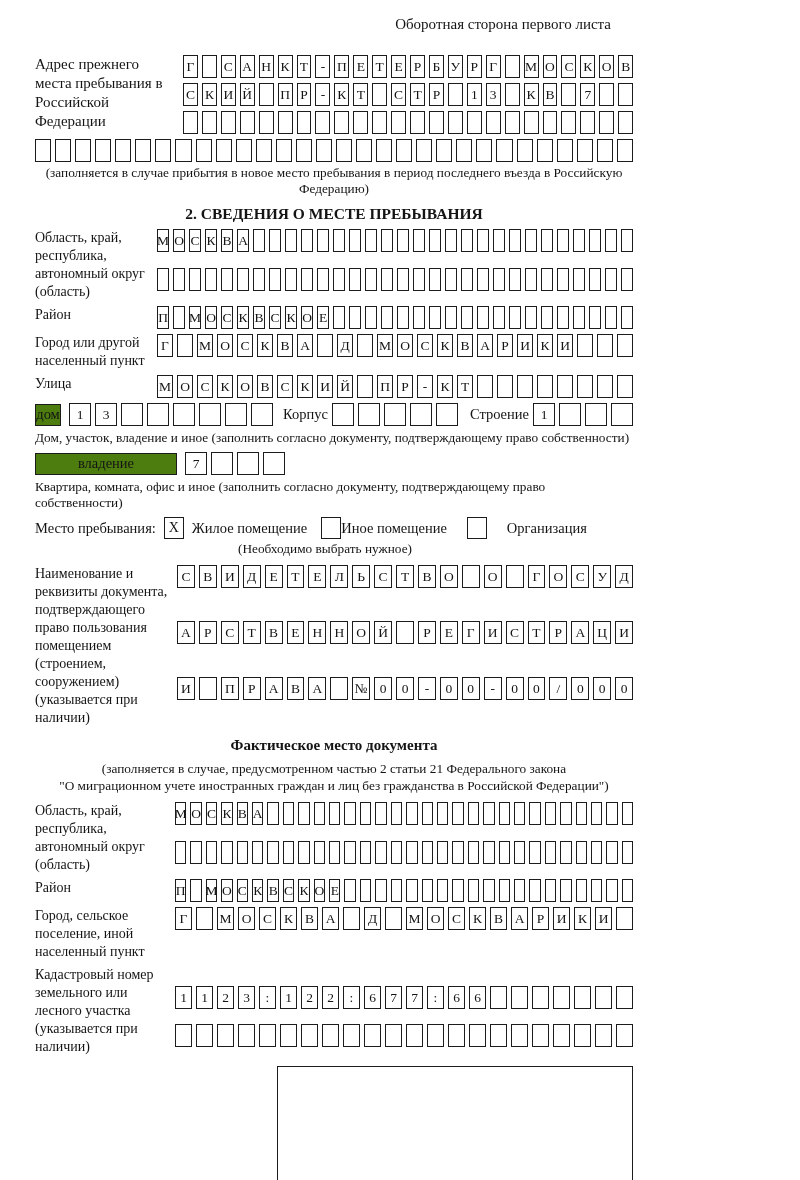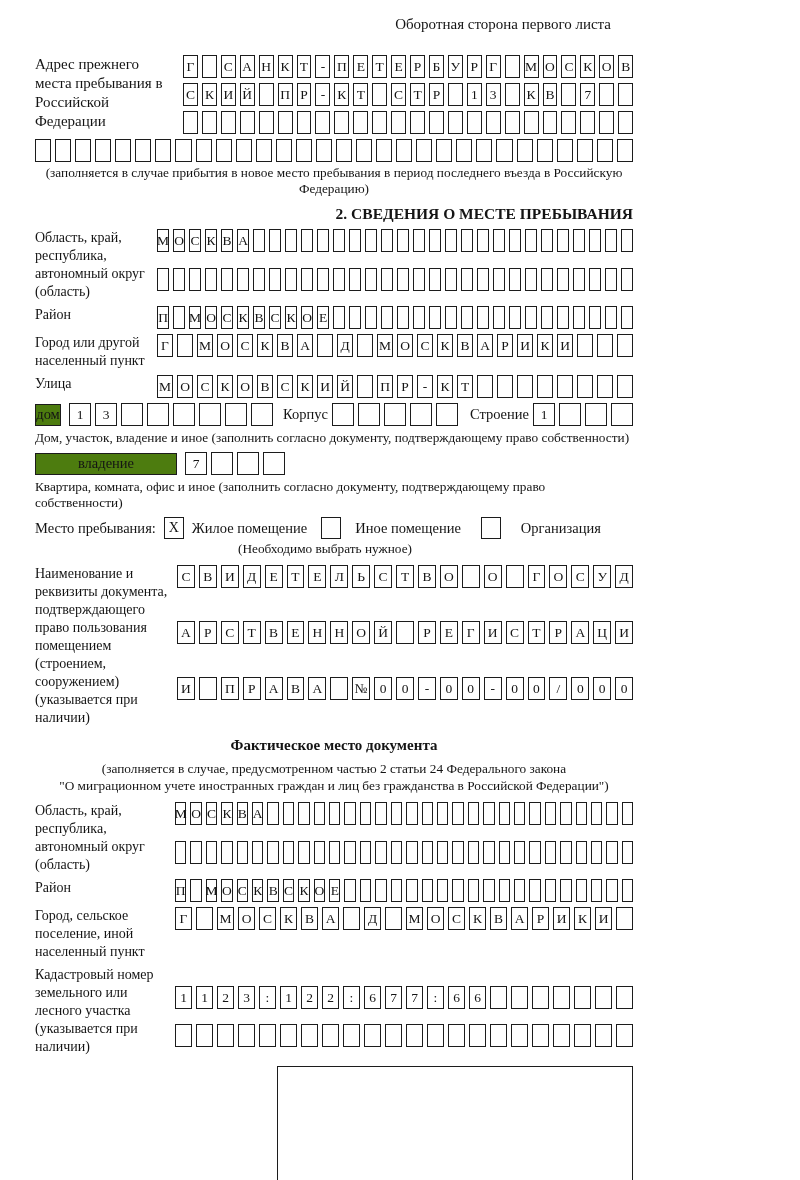--- a/index.html
+++ b/index.html
@@ -18,21 +18,21 @@
     font-size:13.5px;line-height:1;min-width:0;
   }
   .cells.fixed{flex:0 0 auto;}
   .cells.fixed .cell{flex:0 0 20px;}
   
   .sec1{display:flex;}
   .sec1-label{flex:0 0 148px;font-size:15px;line-height:19px;padding-right:8px;box-sizing:border-box;}
   .rows-col{flex:1;display:flex;flex-direction:column;gap:5px;min-width:0;}
   .full-row{margin-top:5px;display:flex;}
   .caption{text-align:center;font-size:13.3px;margin-top:3px;}
-  .s2-title{text-align:right;font-weight:bold;font-size:15.5px;margin:8px 0 6px 0;}
+  .s2-title{text-align:center;font-weight:bold;font-size:15.5px;margin:8px 0 6px 0;}
   
   .frow{display:flex;margin-bottom:5px;}
   .flabel{flex:0 0 122px;font-size:14px;line-height:18px;padding-right:6px;box-sizing:border-box;}
   .flabel.wide{flex:0 0 142px;}
   .flabel.fact{flex:0 0 140px;}
   
   .inline-row{display:flex;align-items:center;margin-bottom:4px;}
   .box-label{
     border:1.5px solid #1c1c1c;height:22px;display:flex;align-items:center;justify-content:center;
     font-size:14.5px;box-sizing:border-box;background:#4d7c0f;
@@ -390,21 +390,21 @@
         <span class="cell"></span>
       </div>
   </div>
   <div class="left-caption">Квартира, комната, офис и иное (заполнить согласно документу, подтверждающему право собственности)</div>
 
   <div class="stay-row">
     <span>Место пребывания:</span>
     <span class="cb" style="margin-left:8px;">X</span>
     <span style="margin-left:8px;">Жилое помещение</span>
     <span class="cb" style="margin-left:14px;"></span>
-    <span style="margin-left:14px;">Иное помещение</span>
+    <span style="margin-left:0;">Иное помещение</span>
     <span class="cb" style="margin-left:20px;"></span>
     <span style="margin-left:20px;">Организация</span>
   </div>
   <div class="stay-note">(Необходимо выбрать нужное)</div>
 
   <div class="frow">
     <div class="flabel wide">Наименование и реквизиты документа, подтверждающего право пользования помещением (строением, сооружением) (указывается при наличии)</div>
     <div class="rows-col" style="gap:6px;">
       <div class="cells">
           <span class="cell">С</span>
@@ -473,21 +473,21 @@
           <span class="cell">/</span>
           <span class="cell">0</span>
           <span class="cell">0</span>
           <span class="cell">0</span>
         </div>
     </div>
   </div>
 
   <div class="fact-title">Фактическое место документа</div>
   <div class="fact-note-wrap">
-    <div class="fact-note">(заполняется в случае, предусмотренном частью 2 статьи 24 Федерального закона</div>
+    <div class="fact-note">(заполняется в случае, предусмотренном частью 2 статьи 21 Федерального закона</div>
     <div class="fact-note">"О миграционном учете иностранных граждан и лиц без гражданства в Российской Федерации")</div>
   </div>
 
   <div class="frow">
     <div class="flabel fact">Область, край, республика, автономный округ (область)</div>
     <div class="rows-col">
       <div class="cells">
           <span class="cell">М</span>
           <span class="cell">О</span>
           <span class="cell">С</span>

